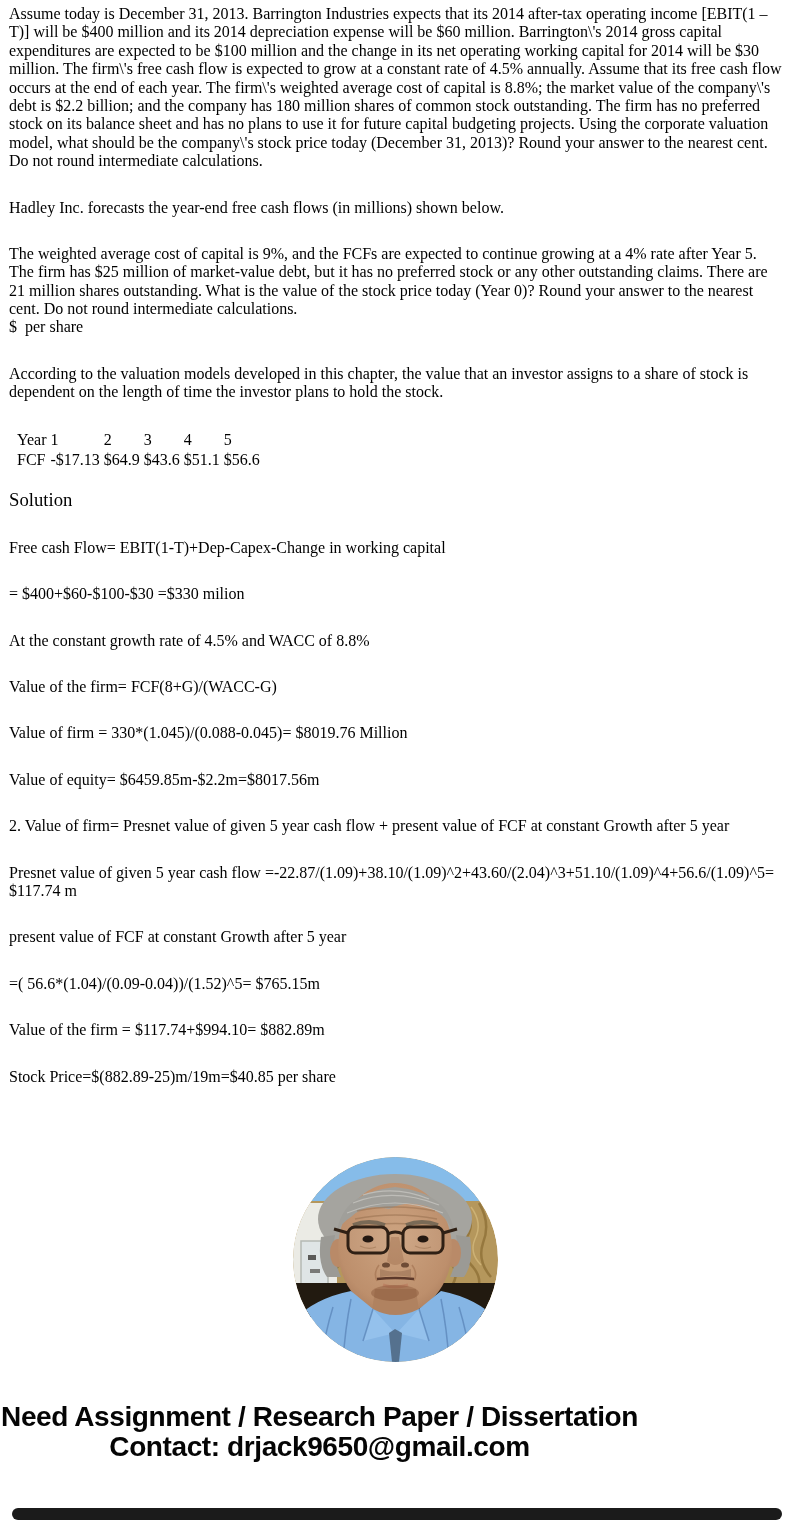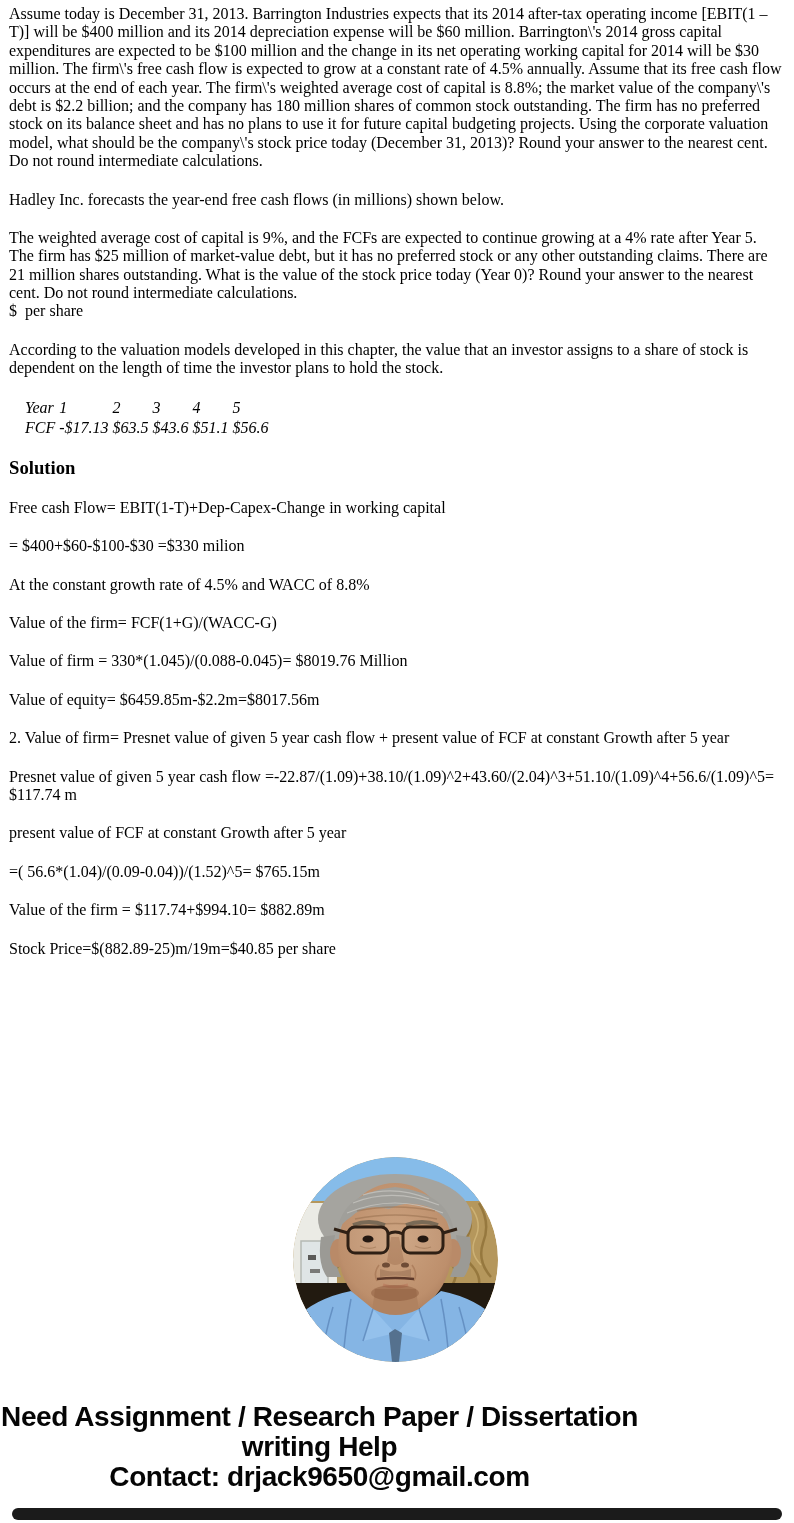--- a/index.html
+++ b/index.html
@@ -4,26 +4,26 @@
 <style>
   html, body { margin:0; padding:0; }
   body {
     width:794px; height:1523px; position:relative; background:#ffffff;
     font-family:"Liberation Serif","DejaVu Serif",serif; color:#000; overflow:hidden;
   }
   .doc {
     position:absolute; top:0; left:0; width:794px; box-sizing:border-box;
     padding:5px 11px 0 9px; font-size:16px; line-height:1.15;
   }
-  .doc p { margin:20px 0; }
+  .doc p { margin:28px 0; }
   .doc p.first { margin-top:0; }
   .pre { white-space:pre-wrap; }
-  table.fcf { border-collapse:collapse; margin:14px 0 0 16px;font-style:italic; }
+  table.fcf { border-collapse:collapse; margin:14px 0 0 8px; }
   table.fcf td { padding:1px 4px 1px 0; font-size:16px; line-height:1.15; white-space:nowrap; }
-  h3.solution { font-size:18.7px; font-weight:bold; margin:19px 0; line-height:1.15; }
+  h3.solution { font-size:18.7px; font-weight:normal; margin:19px 0; line-height:1.15; }
   .footer {
     position:absolute; top:1402px; left:0; width:639px; text-align:center;
     font-family:"Liberation Sans","DejaVu Sans",sans-serif; font-weight:bold;
     font-size:28px; line-height:30px; letter-spacing:-0.4px; color:#050505;
   }
   .avatar {
     position:absolute; left:293px; top:1157px; width:205px; height:205px;
     border-radius:50%; overflow:hidden;
   }
   .avatar svg { display:block; width:205px; height:205px; }
@@ -48,34 +48,34 @@
         <td>Year</td>
         <td>1</td>
         <td>2</td>
         <td>3</td>
         <td>4</td>
         <td>5</td>
       </tr>
       <tr>
         <td>FCF</td>
         <td>-$17.13</td>
-        <td>$63.5</td>
+        <td>$64.9</td>
         <td>$43.6</td>
         <td>$51.1</td>
         <td>$56.6</td>
       </tr>
     </tbody>
   </table>
 
   <h3 class="solution">Solution</h3>
 
   <p>Free cash Flow= EBIT(1-T)+Dep-Capex-Change in working capital</p>
   <p>= $400+$60-$100-$30 =$330 milion</p>
   <p>At the constant growth rate of 4.5% and WACC of 8.8%</p>
-  <p>Value of the firm= FCF(1+G)/(WACC-G)</p>
+  <p>Value of the firm= FCF(8+G)/(WACC-G)</p>
   <p>Value of firm = 330*(1.045)/(0.088-0.045)= $8019.76 Million</p>
   <p>Value of equity= $6459.85m-$2.2m=$8017.56m</p>
   <p>2. Value of firm= Presnet value of given 5 year cash flow + present value of FCF at constant Growth after 5 year</p>
   <p>Presnet value of given 5 year cash flow =-22.87/(1.09)+38.10/(1.09)^2+43.60/(2.04)^3+51.10/(1.09)^4+56.6/(1.09)^5= $117.74 m</p>
   <p>present value of FCF at constant Growth after 5 year</p>
   <p>=( 56.6*(1.04)/(0.09-0.04))/(1.52)^5= $765.15m</p>
   <p>Value of the firm = $117.74+$994.10= $882.89m</p>
   <p>Stock Price=$(882.89-25)m/19m=$40.85 per share</p>
 </div>
 
@@ -179,17 +179,16 @@
         <path d="M148,142 q6,30 8,63"></path>
         <path d="M80,152 L70,184"></path>
         <path d="M126,152 L136,184"></path>
       </g>
     </g>
   </svg>
 </div>
 
 <div class="footer">
   <div>Need Assignment / Research Paper / Dissertation</div>
-  <div>writing Help</div>
   <div>Contact: drjack9650@gmail.com</div>
 </div>
 
 <div class="hscrollbar"></div>
 
 </body></html>

